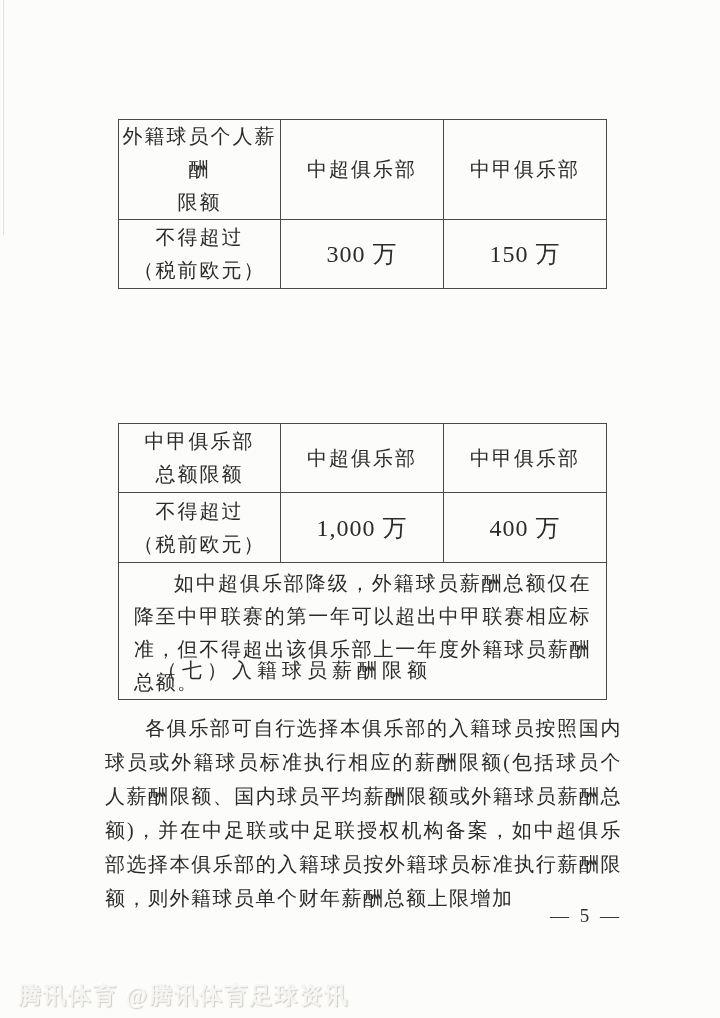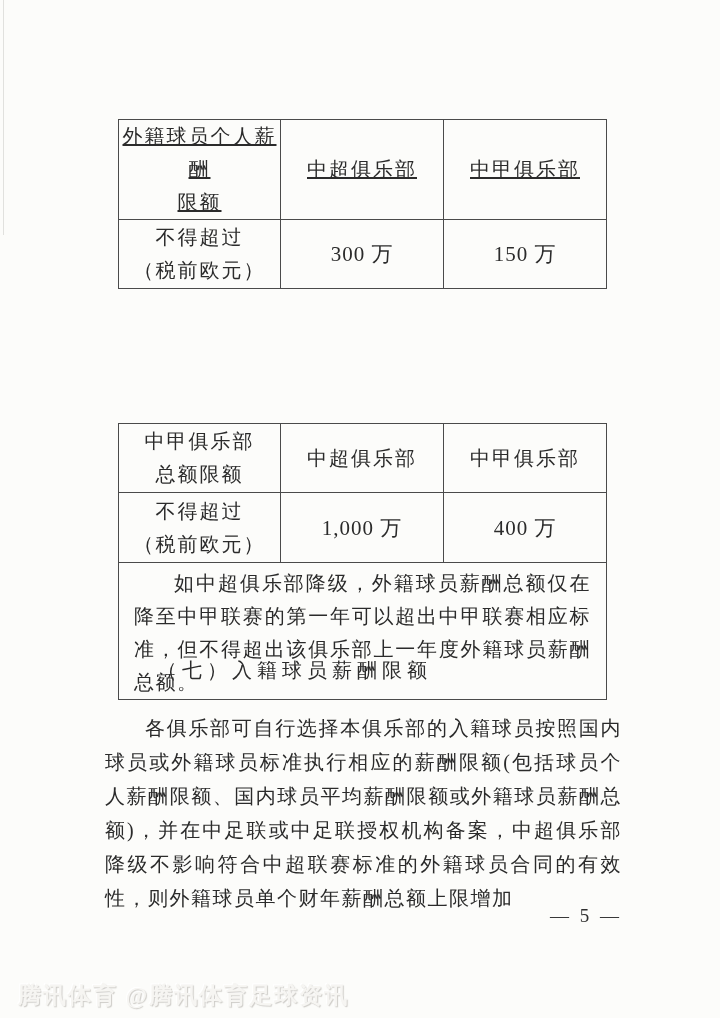--- a/index.html
+++ b/index.html
@@ -33,29 +33,29 @@
   .tbl td{
     border:1px solid #4a4a4a;
     text-align:center;
     vertical-align:middle;
     font-size:20px;
     letter-spacing:2px;
     padding:0;
   }
   .tbl1{top:119px;}
   .tbl2{top:423px;}
-  .tbl1 tr.r1{height:69px;text-decoration:underline;}
+  .tbl1 tr.r1{height:69px;}
   .tbl1 tr.r2{height:69px;}
   .tbl1 tr.r3{height:111px;}
   .tbl2 tr.r1{height:69px;}
   .tbl2 tr.r2{height:70px;}
   .tbl2 tr.r3{height:104px;}
   .cell-line{line-height:33px;}
   td.val{
-    font-size:21px;
+    font-size:24px;
     letter-spacing:1px;
   }
   td.note{
     text-align:justify;
     vertical-align:top;
     padding:7px 15px 0 15px;
     text-indent:2em;
     line-height:34px;
     letter-spacing:1.5px;
   }
@@ -159,19 +159,19 @@
       <td class="val">400 万</td>
     </tr>
     <tr class="r3">
       <td class="note" colspan="3">如中超俱乐部降级，外籍球员薪酬总额仅在降至中甲联赛的第一年可以超出中甲联赛相应标准，但不得超出该俱乐部上一年度外籍球员薪酬总额。</td>
     </tr>
   </tbody>
     </table>
 
   <div class="section-heading heading-seven">（七）入籍球员薪酬限额</div>
 
-  <div class="body-paragraph">各俱乐部可自行选择本俱乐部的入籍球员按照国内球员或外籍球员标准执行相应的薪酬限额(包括球员个人薪酬限额、国内球员平均薪酬限额或外籍球员薪酬总额)，并在中足联或中足联授权机构备案，中超俱乐部降级不影响符合中超联赛标准的外籍球员合同的有效性，则外籍球员单个财年薪酬总额上限增加</div>
+  <div class="body-paragraph">各俱乐部可自行选择本俱乐部的入籍球员按照国内球员或外籍球员标准执行相应的薪酬限额(包括球员个人薪酬限额、国内球员平均薪酬限额或外籍球员薪酬总额)，并在中足联或中足联授权机构备案，如中超俱乐部选择本俱乐部的入籍球员按外籍球员标准执行薪酬限额，则外籍球员单个财年薪酬总额上限增加</div>
 
   <div class="page-number">— 5 —</div>
 
   <div class="watermark">腾讯体育 @腾讯体育足球资讯</div>
 
 </div>
 
 </body></html>

